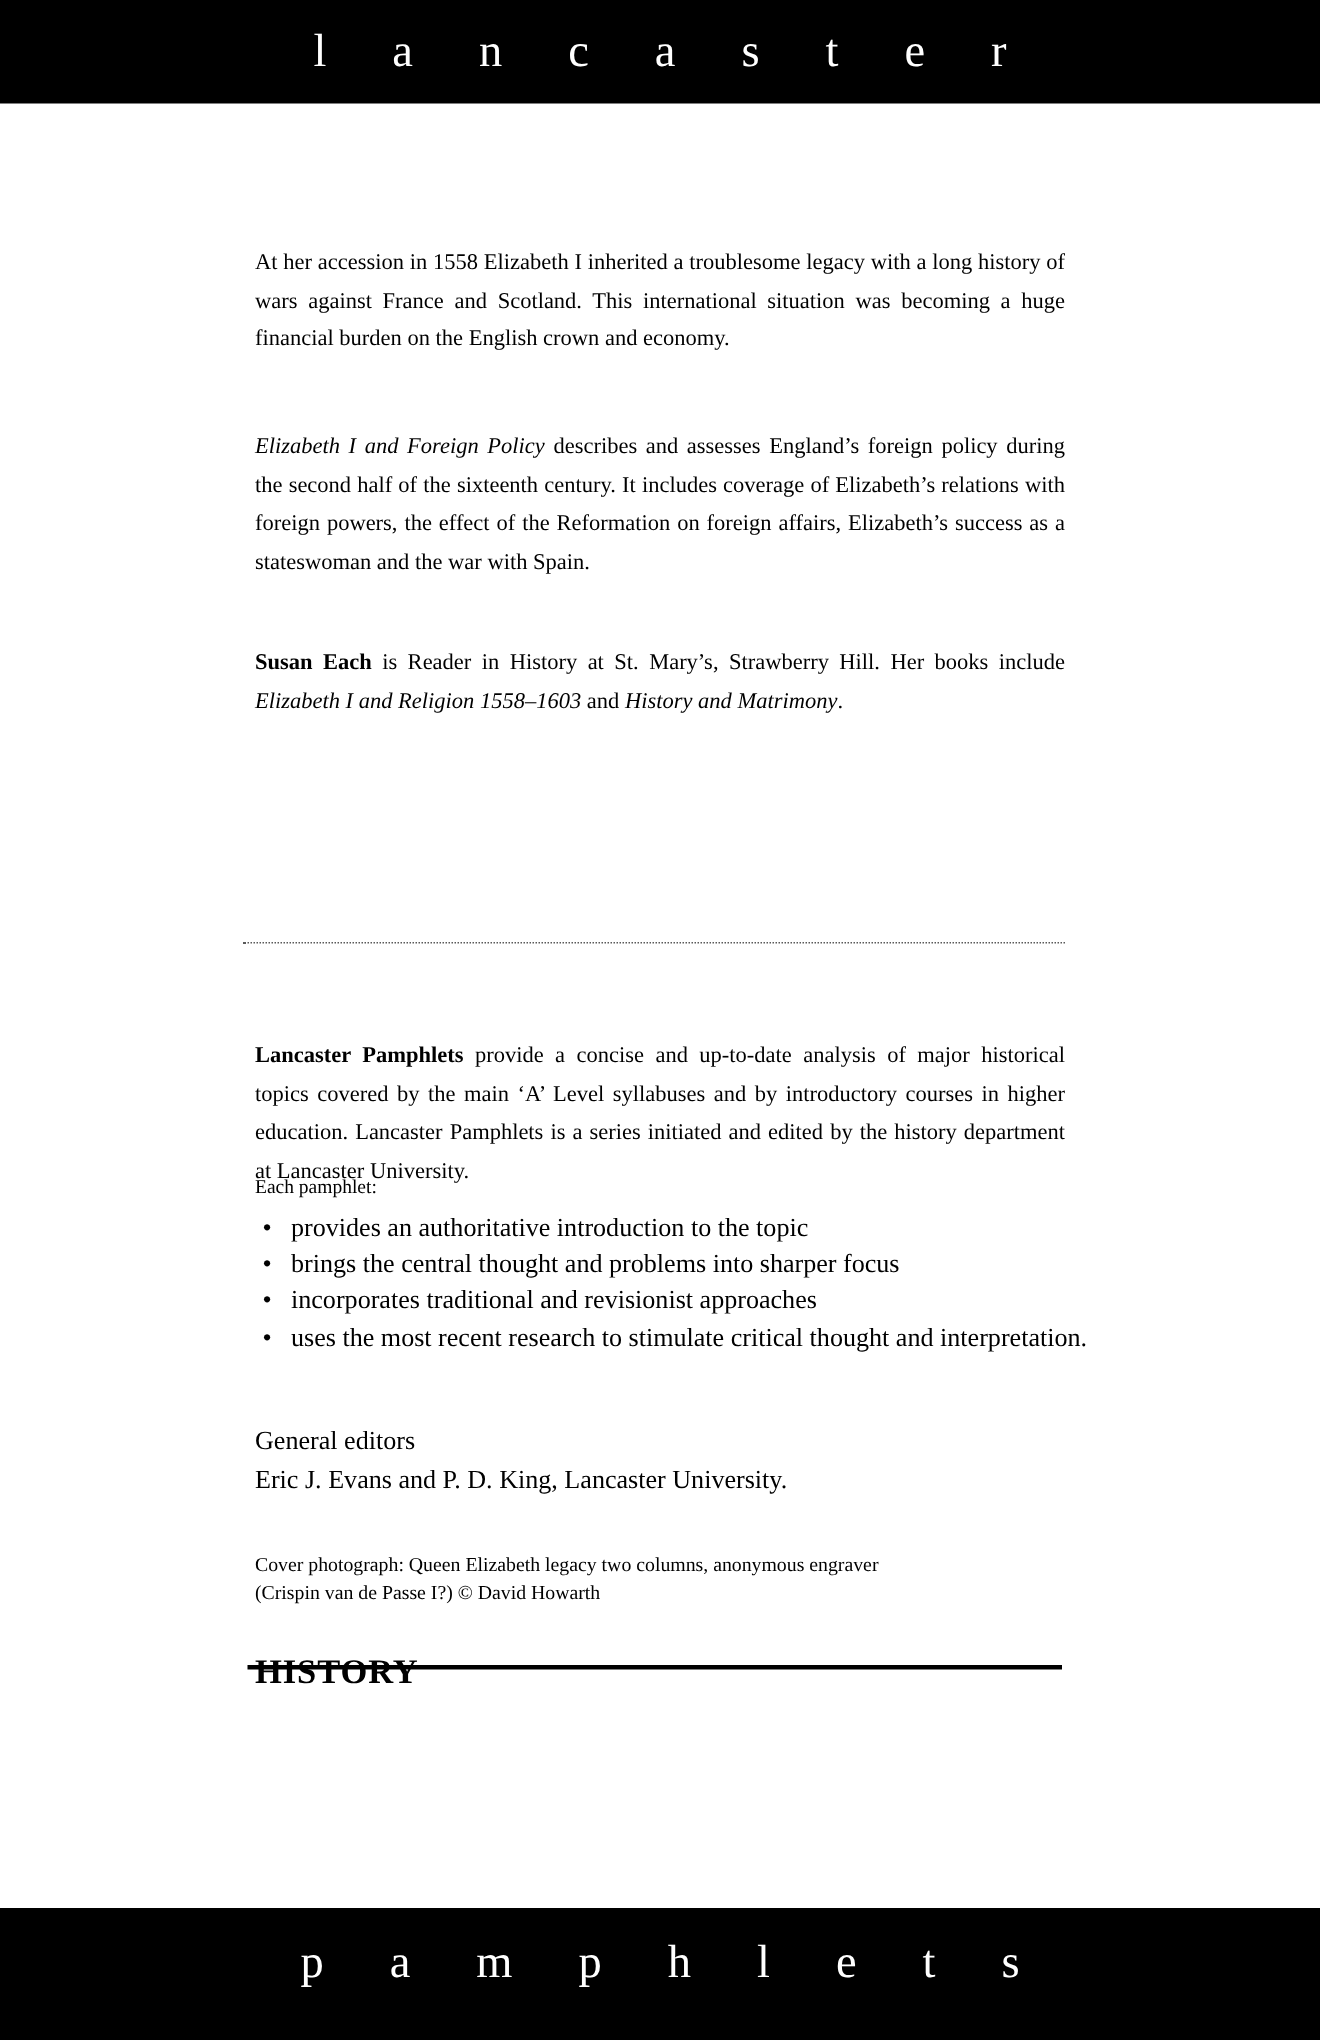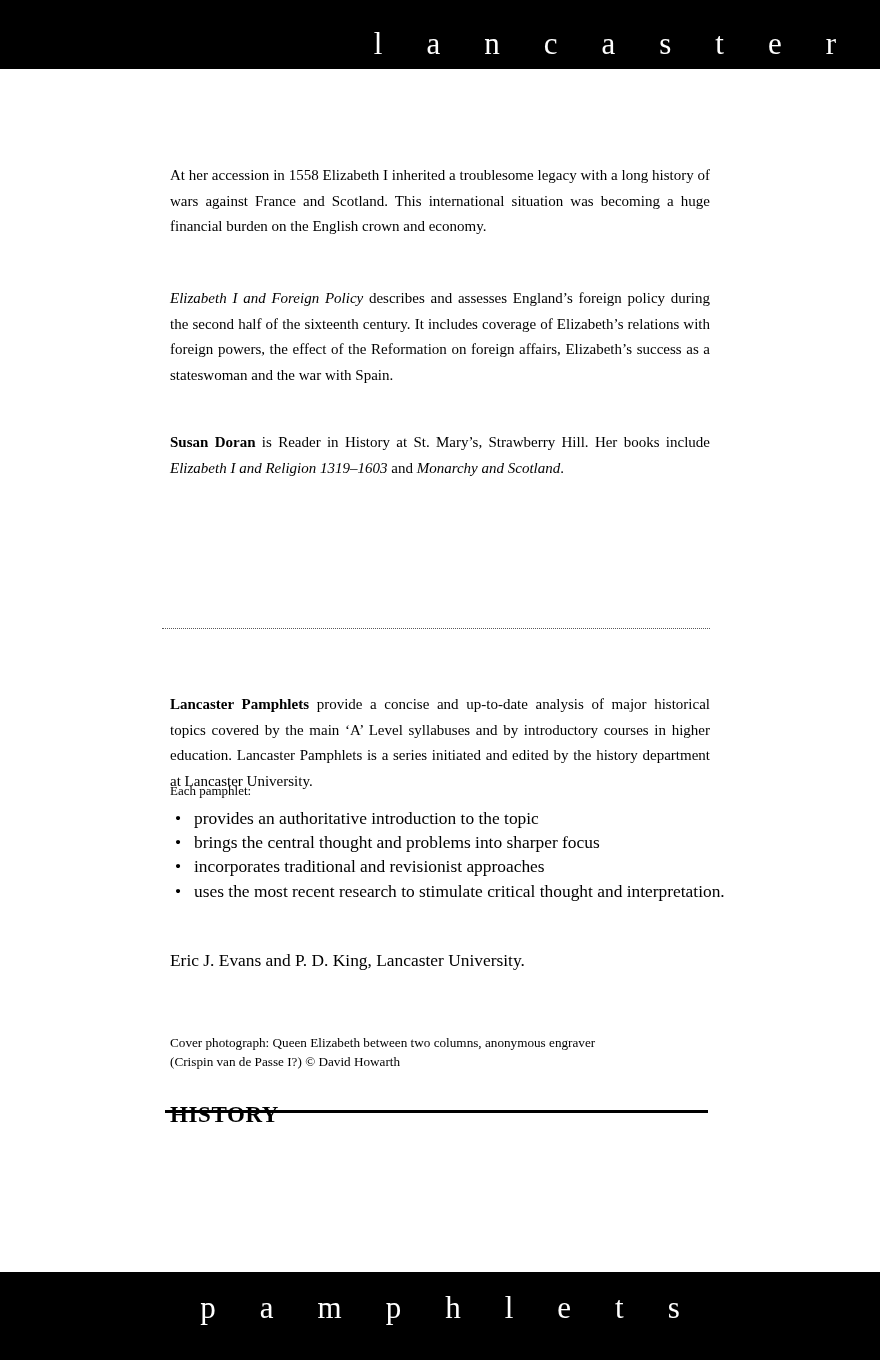--- a/index.html
+++ b/index.html
@@ -34,21 +34,21 @@
     width: 880px;
     text-align: center;
     font-family: "Liberation Serif", "DejaVu Serif", serif;
     font-size: 31px;
     font-weight: 400;
     letter-spacing: 44px;
     text-indent: 44px;
     color: #ffffff;
     white-space: nowrap;
   }
-  .banner-top .banner-word { top: 26px; text-align: right; }
+  .banner-top .banner-word { top: 16px; }
   .banner-bottom .banner-word { top: 18px; }
 
   .blurb {
     font-size: 15px;
     line-height: 25.6px;
     text-align: justify;
     margin: 0 0 22px 0;
     hyphens: manual;
   }
   .blurb i { }
@@ -160,44 +160,45 @@
 
 <div id="para1-wrap">
   <p class="blurb">At her accession in 1558 Elizabeth I inherited a troublesome legacy with a long history of wars against France and Scotland. This international situation was becoming a huge financial burden on the English crown and economy.</p>
 </div>
 
 <div id="para2-wrap">
   <p class="blurb"><i>Elizabeth I and Foreign Policy</i><span> describes and assesses England’s foreign policy during the second half of the sixteenth century. It includes coverage of Elizabeth’s relations with foreign powers, the effect of the Reformation on foreign affairs, Elizabeth’s success as a stateswoman and the war with Spain.</span></p>
 </div>
 
 <div id="para3-wrap">
-  <p class="blurb"><b>Susan Doran</b><span> is Reader in History at St. Mary’s, Strawberry Hill. Her books include </span><i>Elizabeth I and Religion 1319–1603</i><span> and </span><i>Monarchy and Scotland</i><span>.</span></p>
+  <p class="blurb"><b>Susan Each</b><span> is Reader in History at St. Mary’s, Strawberry Hill. Her books include </span><i>Elizabeth I and Religion 1558–1603</i><span> and </span><i>History and Matrimony</i><span>.</span></p>
 </div>
 
 <div class="divider-dotted"></div>
 
 <div id="series-wrap">
   <p class="blurb"><b>Lancaster Pamphlets</b><span> provide a concise and up-to-date analysis of major historical topics covered by the main ‘A’ Level syllabuses and by introductory courses in higher education. Lancaster Pamphlets is a series initiated and edited by the history department at Lancaster University.</span></p>
 </div>
 
 <div id="eachpamph">Each pamphlet:</div>
 
 <ul class="bullets">
   <li><span class="bullet-dot">•</span><span>provides an authoritative introduction to the topic</span></li>
   <li><span class="bullet-dot">•</span><span>brings the central thought and problems into sharper focus</span></li>
   <li><span class="bullet-dot">•</span><span>incorporates traditional and revisionist approaches</span></li>
   <li><span class="bullet-dot">•</span><span>uses the most recent research to stimulate critical thought and interpretation.</span></li>
 </ul>
 
 <div id="editors-wrap">
+  <div>General editors</div>
   <div>Eric J. Evans and P. D. King, Lancaster University.</div>
 </div>
 
 <div id="credit-wrap">
-  <div>Cover photograph: Queen Elizabeth between two columns, anonymous engraver</div>
+  <div>Cover photograph: Queen Elizabeth legacy two columns, anonymous engraver</div>
   <div>(Crispin van de Passe I?) © David Howarth</div>
 </div>
 
 <div id="history-label">HISTORY</div>
 <div class="rule-solid"></div>
 
 <div class="footer">
 
   
   

